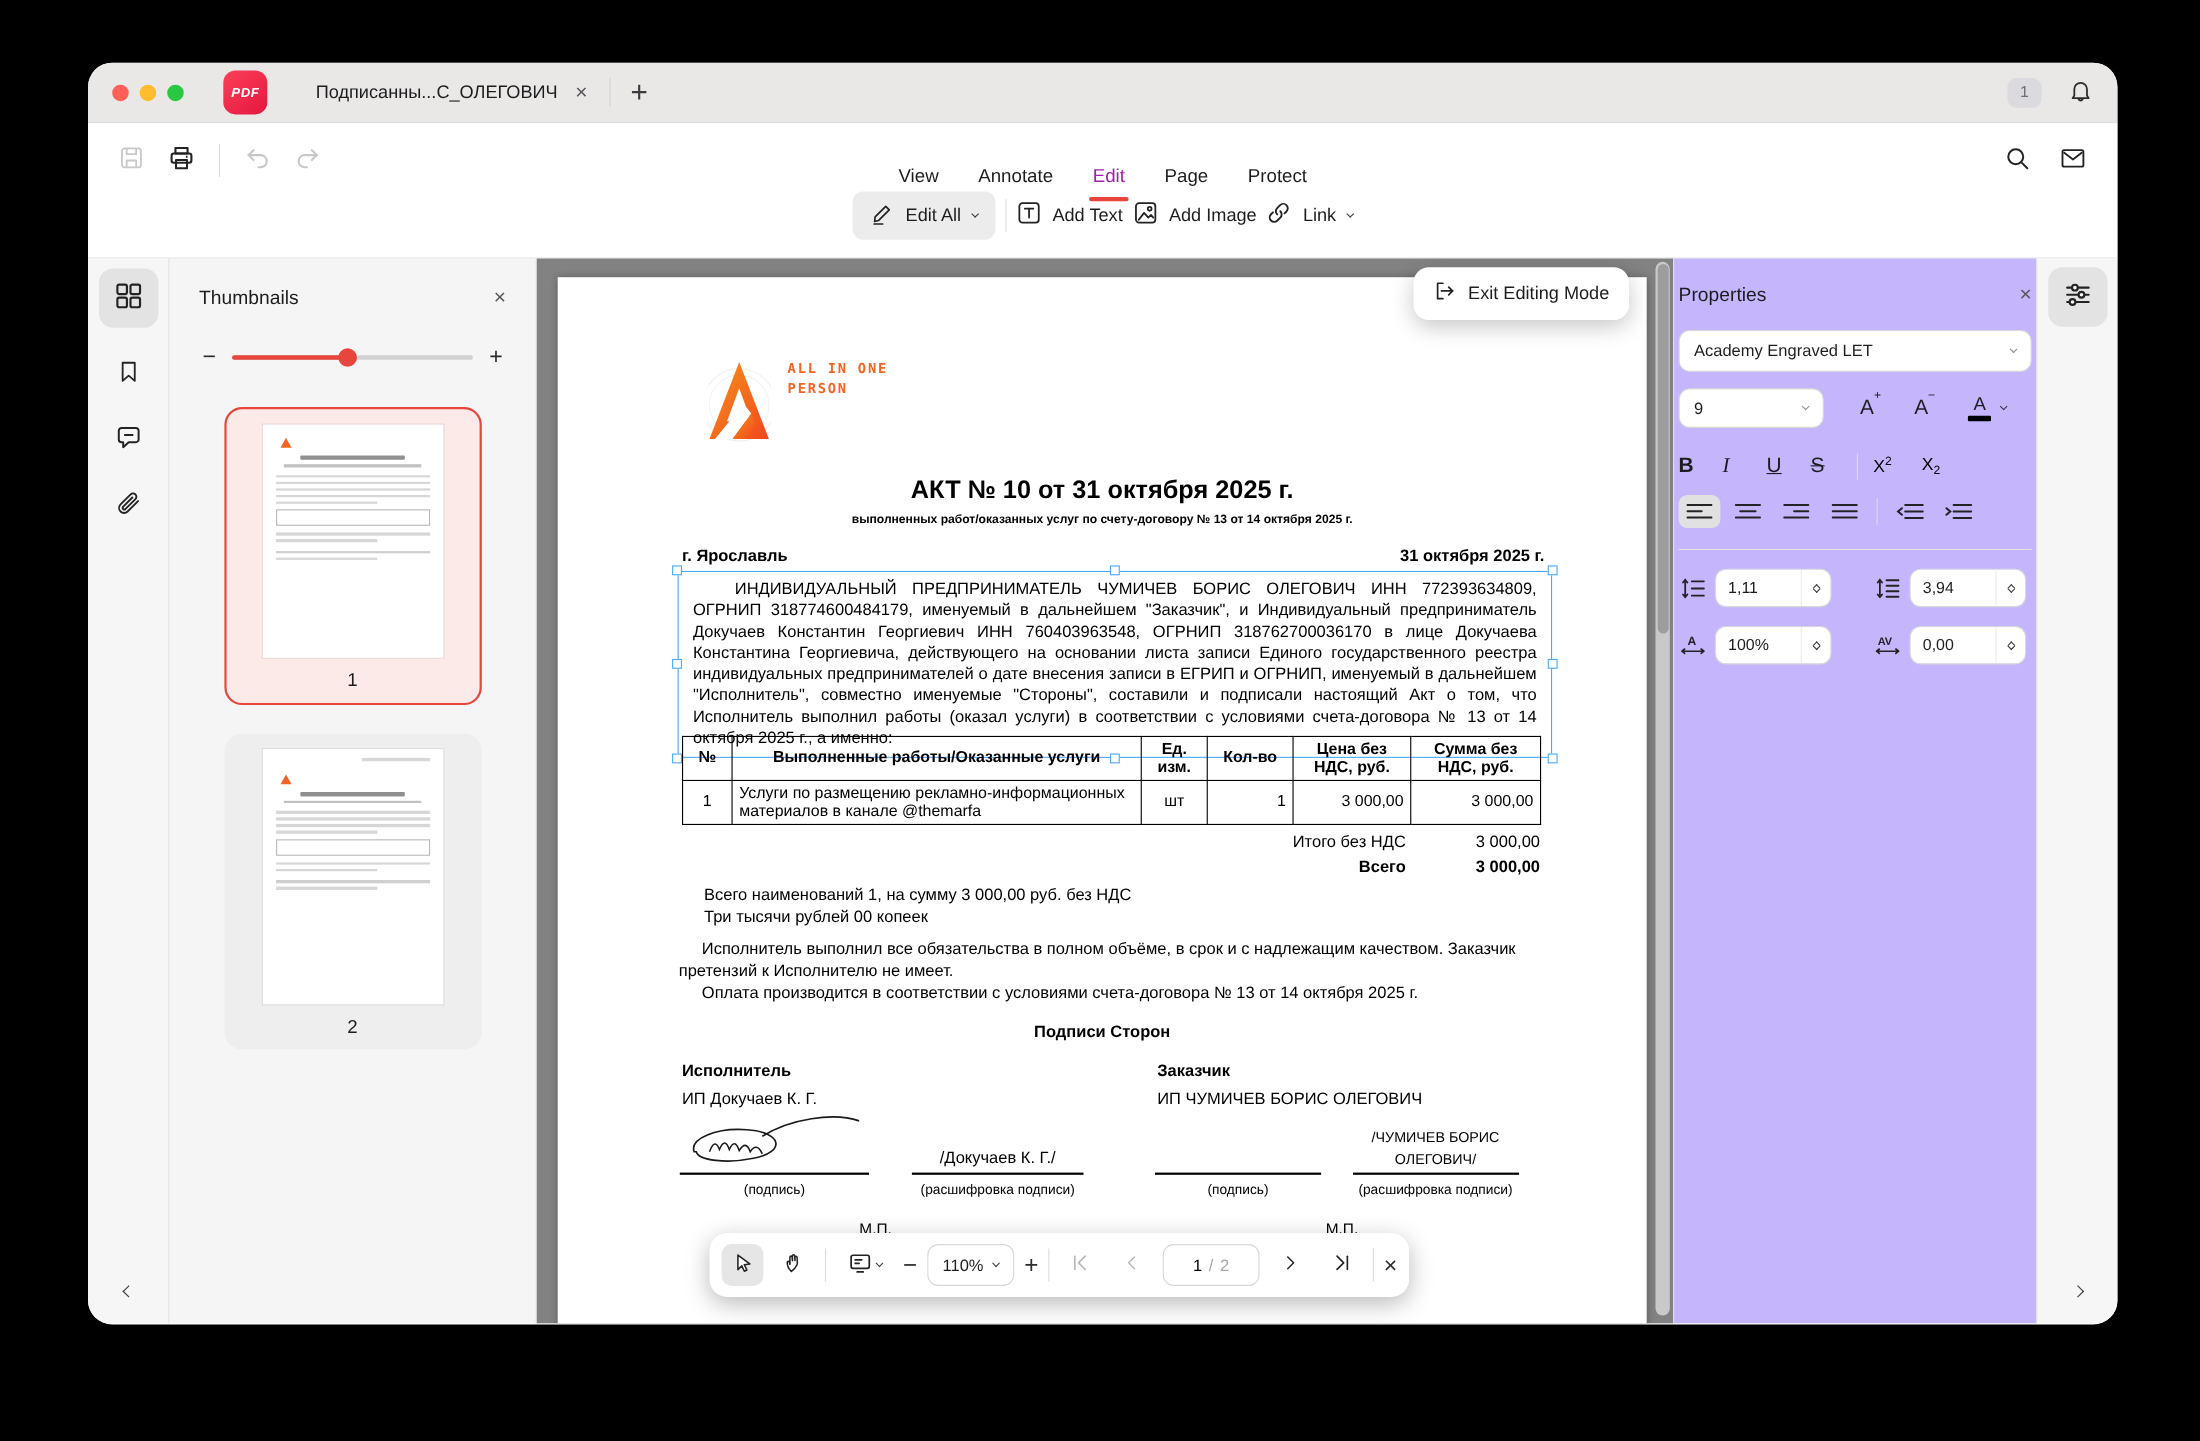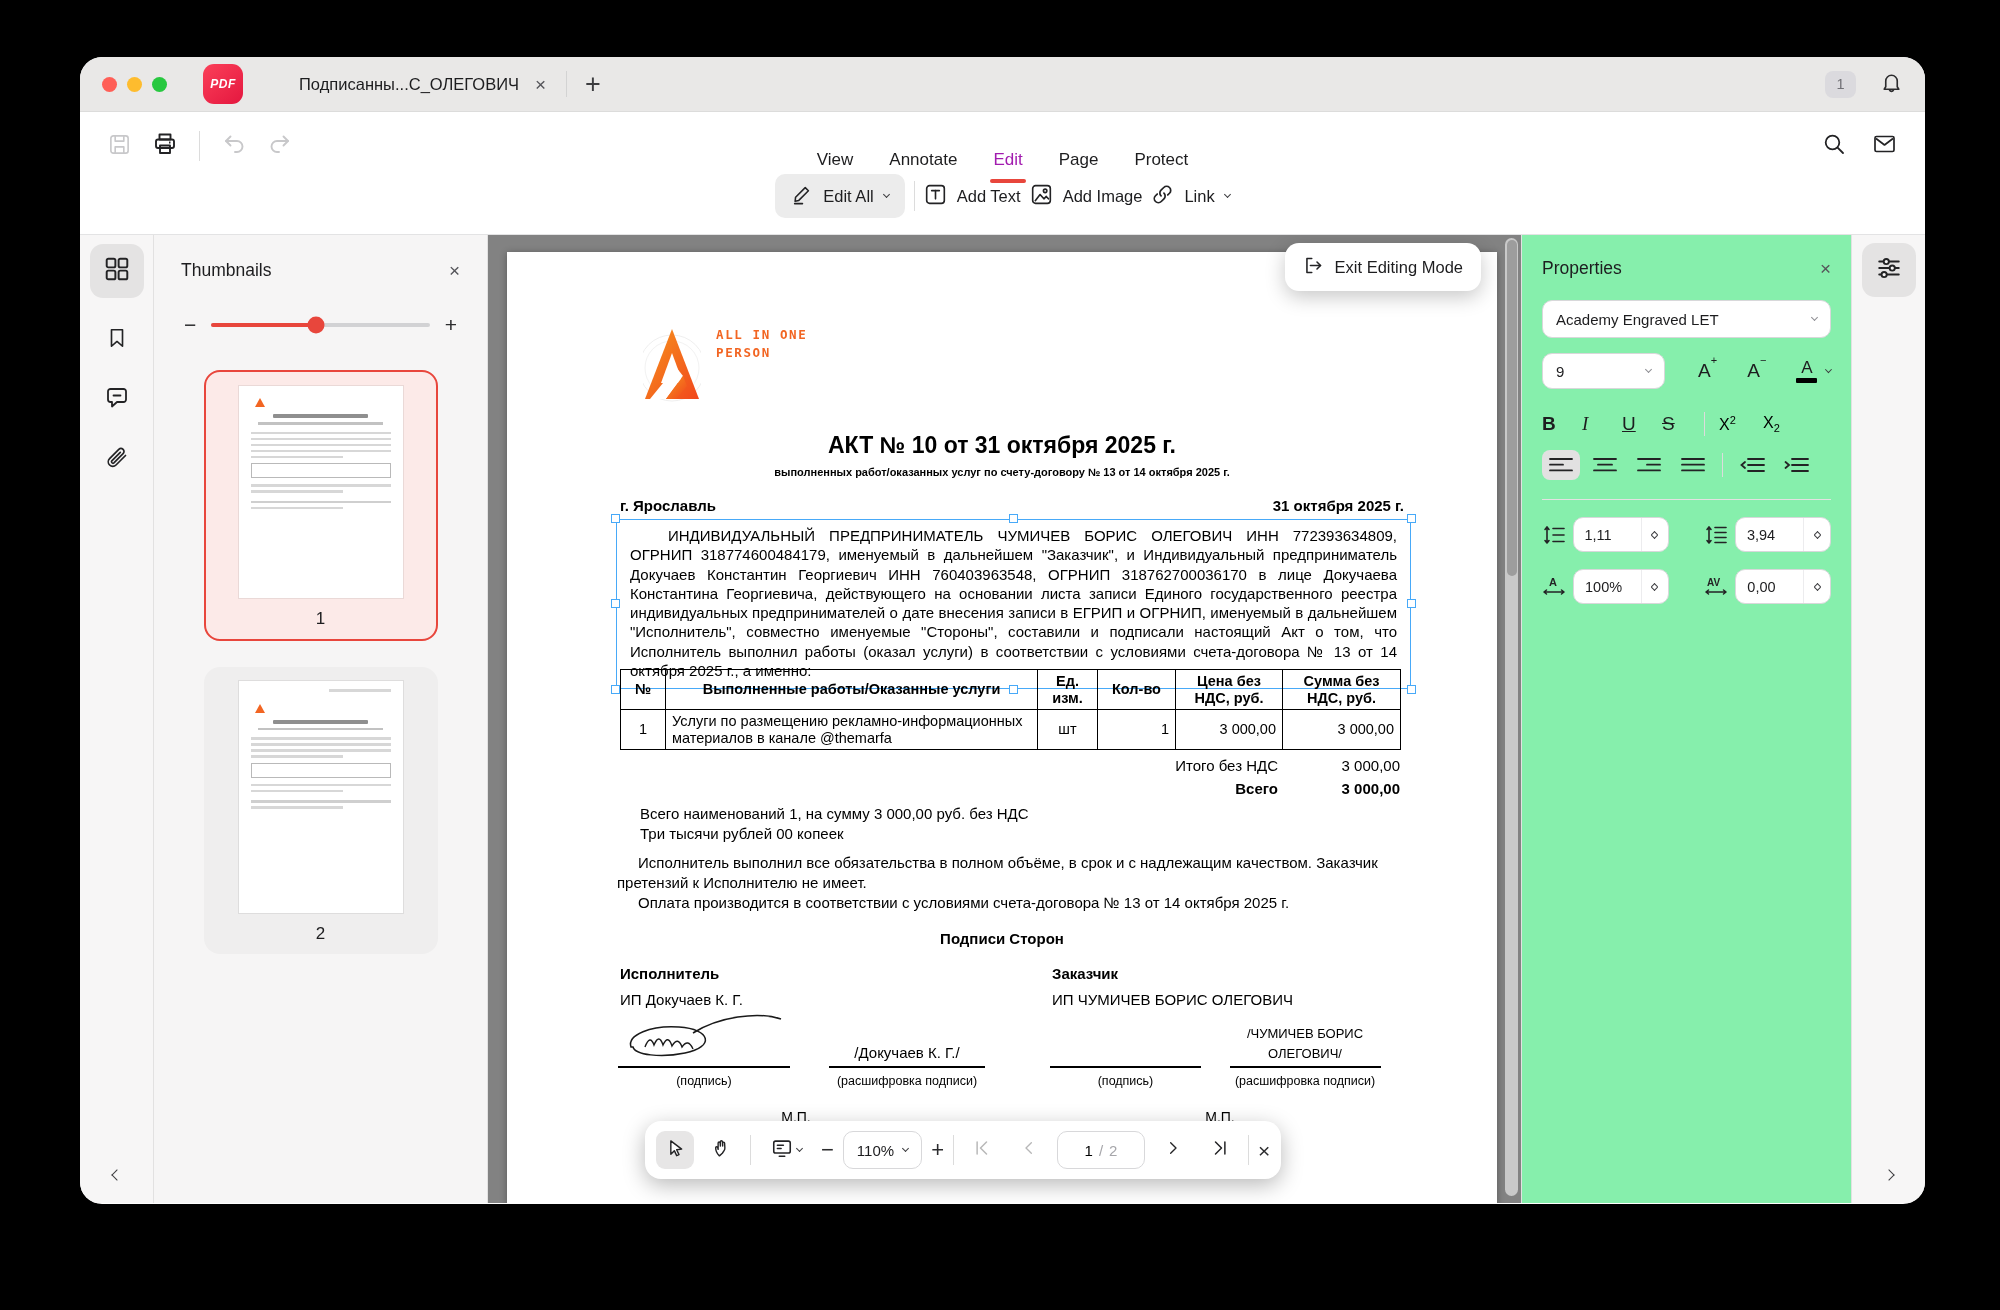--- a/index.html
+++ b/index.html
@@ -4,21 +4,21 @@
 <style>
   *{margin:0;padding:0;box-sizing:border-box}
   html,body{width:2000px;height:1310px;background:#000;overflow:hidden;font-family:"Liberation Sans",sans-serif;-webkit-font-smoothing:antialiased}
   .window{position:absolute;left:80px;top:57px;width:1845px;height:1147px;background:#fff;border-radius:22px;overflow:hidden}
 
   
   .tabbar{height:55px;background:#e9e8e7;border-bottom:1px solid #dcdcdb;display:flex;align-items:center;padding:0 22px;position:relative}
   .tl{width:15px;height:15px;border-radius:50%;margin-right:10px}
   .tl.red{background:#ff5f57}.tl.yellow{background:#febc2e}.tl.green{background:#28c840}
   .appicon{width:40px;height:40px;border-radius:11px;background:linear-gradient(140deg,#fb4059,#e4173f);margin-left:26px;display:flex;align-items:center;justify-content:center;color:#fff;font-size:12px;font-weight:bold;font-style:italic;letter-spacing:.5px}
-  .tab{display:flex;align-items:center;margin-left:56px;gap:16px}
+  .tab{display:flex;align-items:center;margin-left:44px;gap:16px}
   .tab-title{font-size:16.5px;color:#1d1d1f}
   .xbtn{font-size:19px;color:#55555a;line-height:1;cursor:default}
   .tab-sep{width:1px;height:26px;background:#d3d3d3;margin-left:20px}
   .newtab{font-size:27px;font-weight:300;color:#3c3c3f;margin-left:18px;line-height:1}
   .tb-spacer{flex:1}
   .notif-badge{min-width:31px;height:27px;background:#dbdade;border-radius:8px;display:flex;align-items:center;justify-content:center;font-size:14.5px;color:#707075;margin-right:24px}
 
   
   .toolbar{height:123px;background:#fff;position:relative;border-bottom:1px solid #e3e3e4}
   .tb-row1{position:absolute;top:10px;left:0;right:0;height:48px;display:flex;align-items:center;padding:0 28px}
@@ -129,21 +129,21 @@
   .tool{width:38px;height:38px;display:flex;align-items:center;justify-content:center;border-radius:9px;position:relative}
   .tool.active{background:#e7e6e6}
   .zoombox{height:38px;border:1px solid #d8d8da;border-radius:10px;display:flex;align-items:center;gap:9px;padding:0 13px;font-size:15px;color:#1d1d1f}
   .pagebox{height:38px;width:88px;border:1px solid #d8d8da;border-radius:10px;display:flex;align-items:center;justify-content:center;gap:6px;font-size:15px}
   .pb-sep,.pb-total{color:#a6a6aa}
   .dock .minus,.dock .plus{font-size:22px;color:#2c2c2e}
   .navdis{opacity:.32}
   .dock-x{font-size:21px;color:#2c2c2e;line-height:1}
 
   
-  .props{width:330px;background:#86efac;border-left:1px solid #e2e1e1;flex:0 0 auto;padding:0 20px;position:relative}
+  .props{width:330px;background:#c4b5fd;border-left:1px solid #e2e1e1;flex:0 0 auto;padding:0 4px;position:relative}
   .props-head{display:flex;justify-content:space-between;align-items:center;padding-top:23px}
   .props-title{font-size:17.5px;color:#1d1d1f}
   .selectbox{background:#fff;border:1px solid #d8d8da;border-radius:10px;height:38px;display:flex;align-items:center;justify-content:space-between;padding:0 13px;font-size:15px;color:#1d1d1f}
   .font-select{margin-top:21px}
   .size-row{display:flex;align-items:center;margin-top:15px}
   .size-select{width:132px;height:36px}
   .aicon{font-size:19px;color:#1d1d1f;position:relative;line-height:1}
   .aicon sup{font-size:11px;position:relative;top:-6px}
   .a-up{margin-left:33px}.a-dn{margin-left:30px}
   .a-color{margin-left:30px;display:flex;flex-direction:column;align-items:center;gap:2px}

